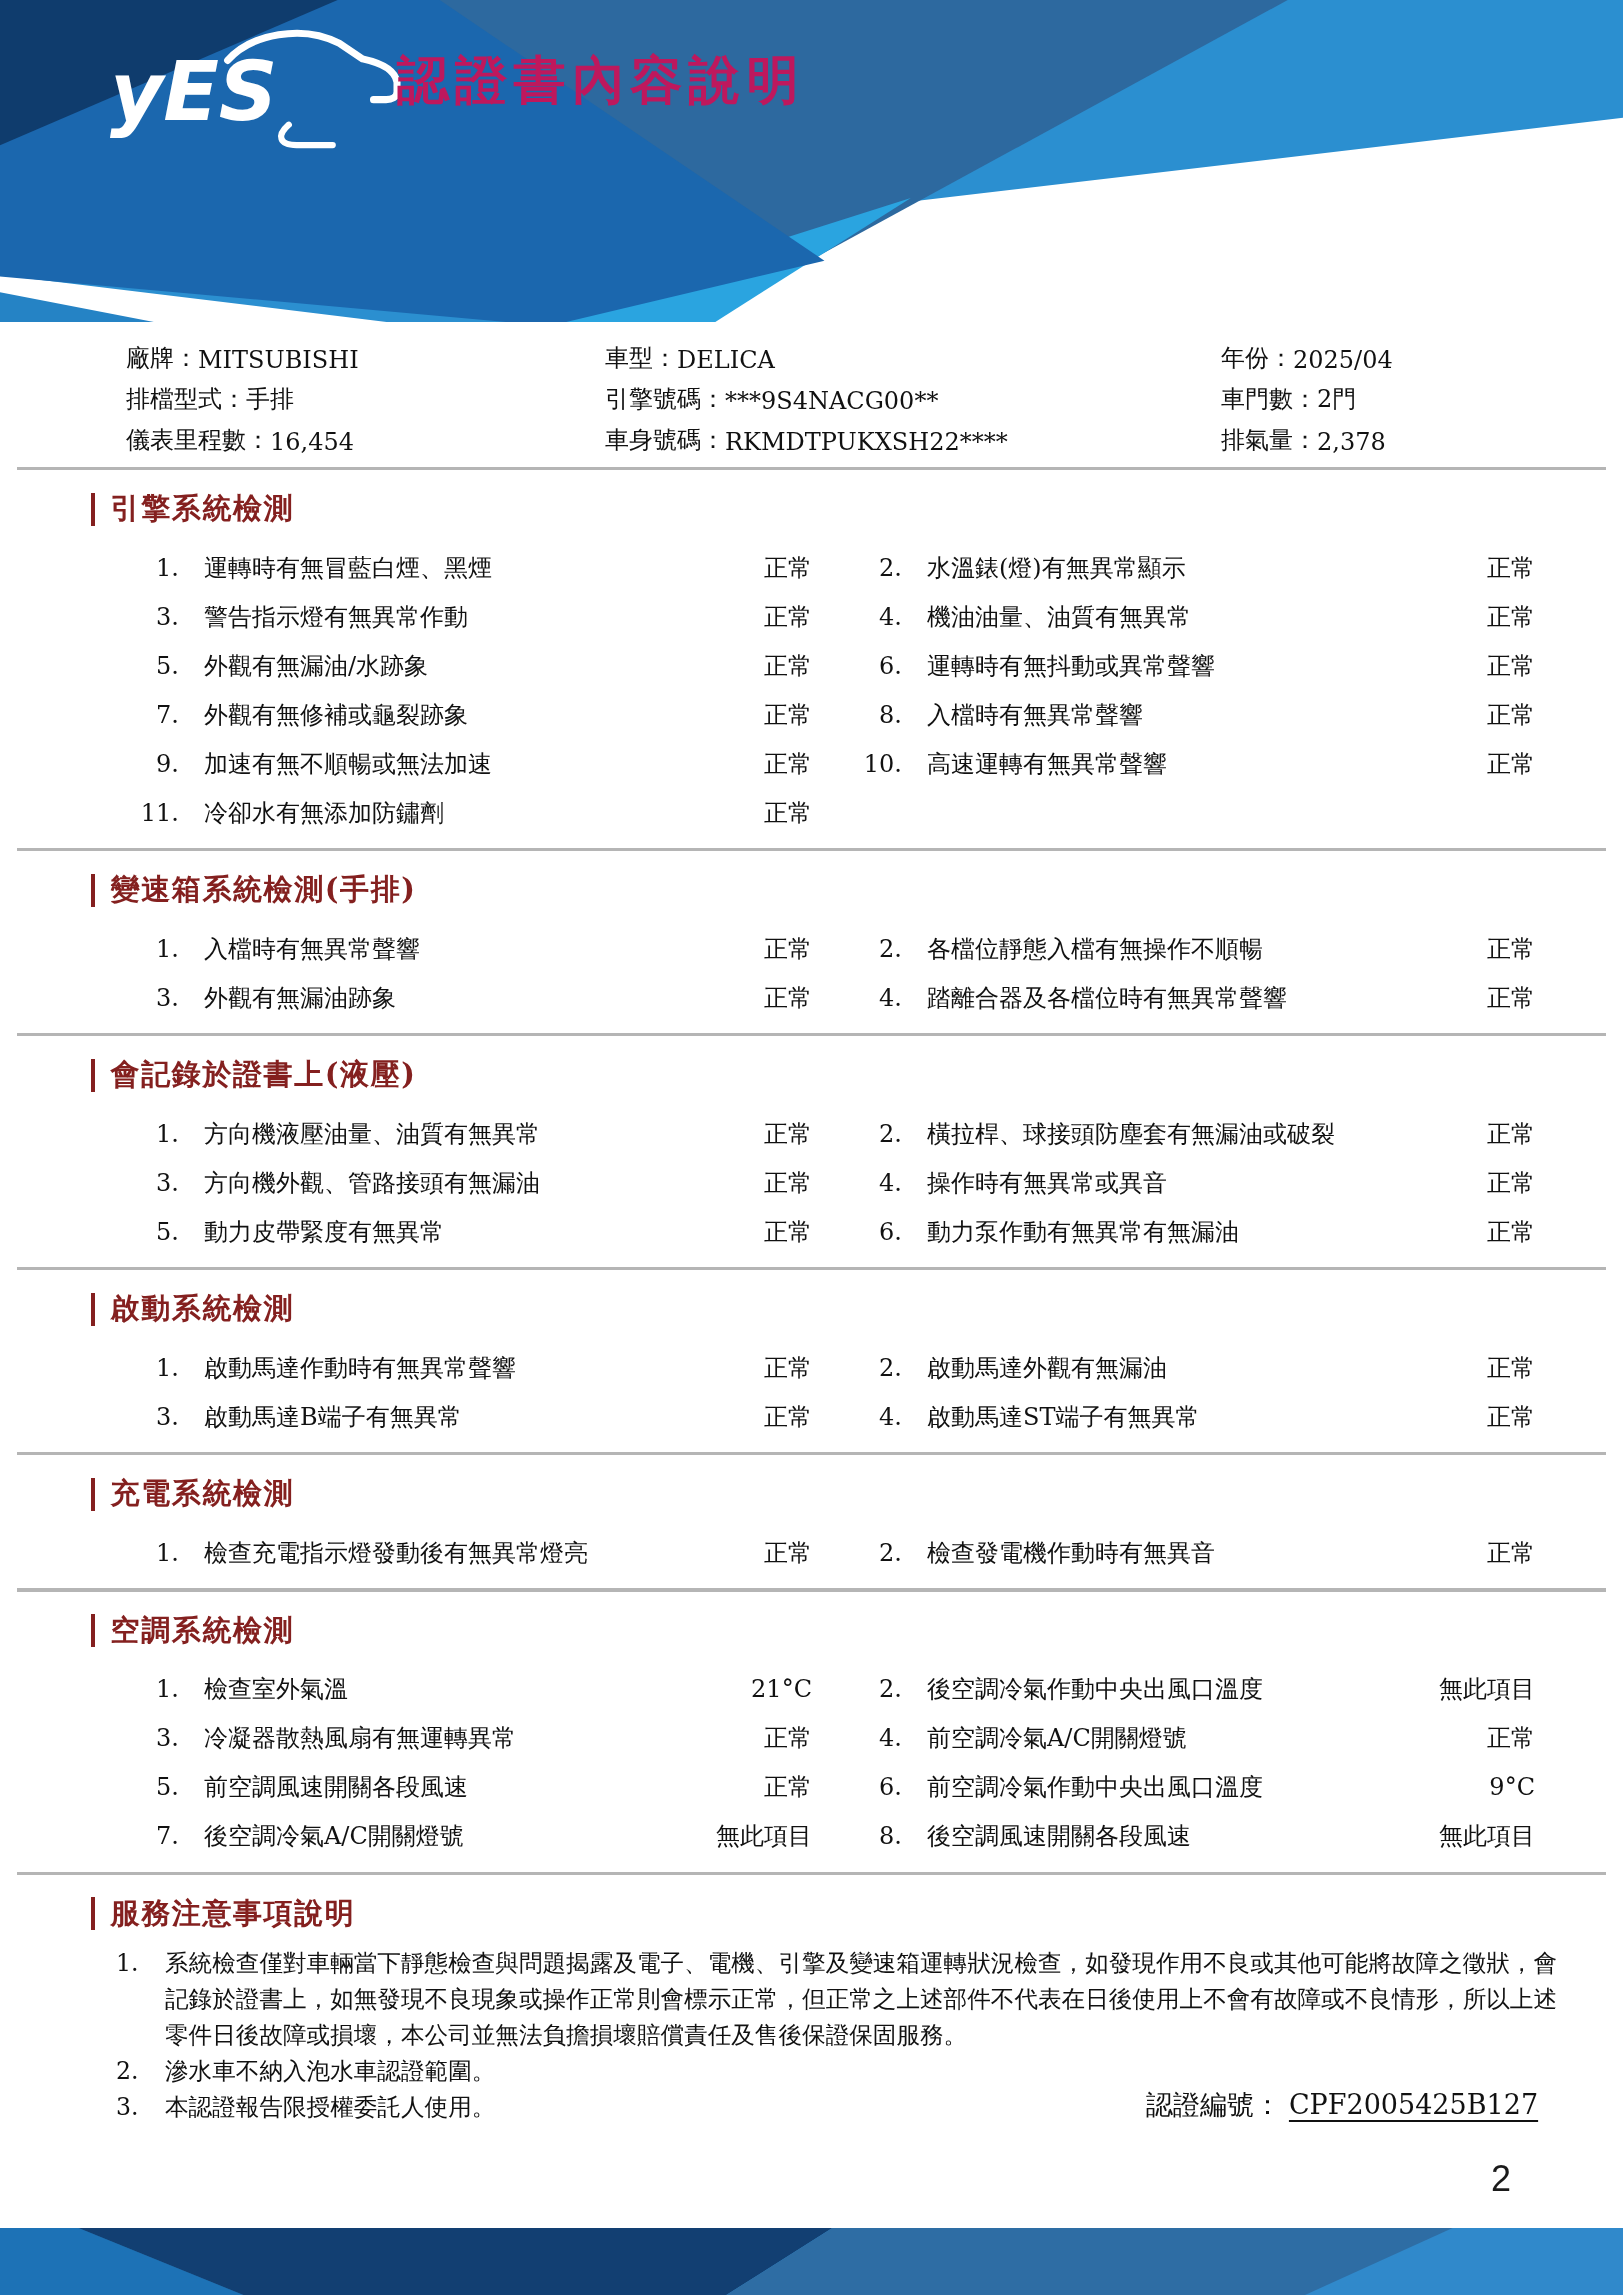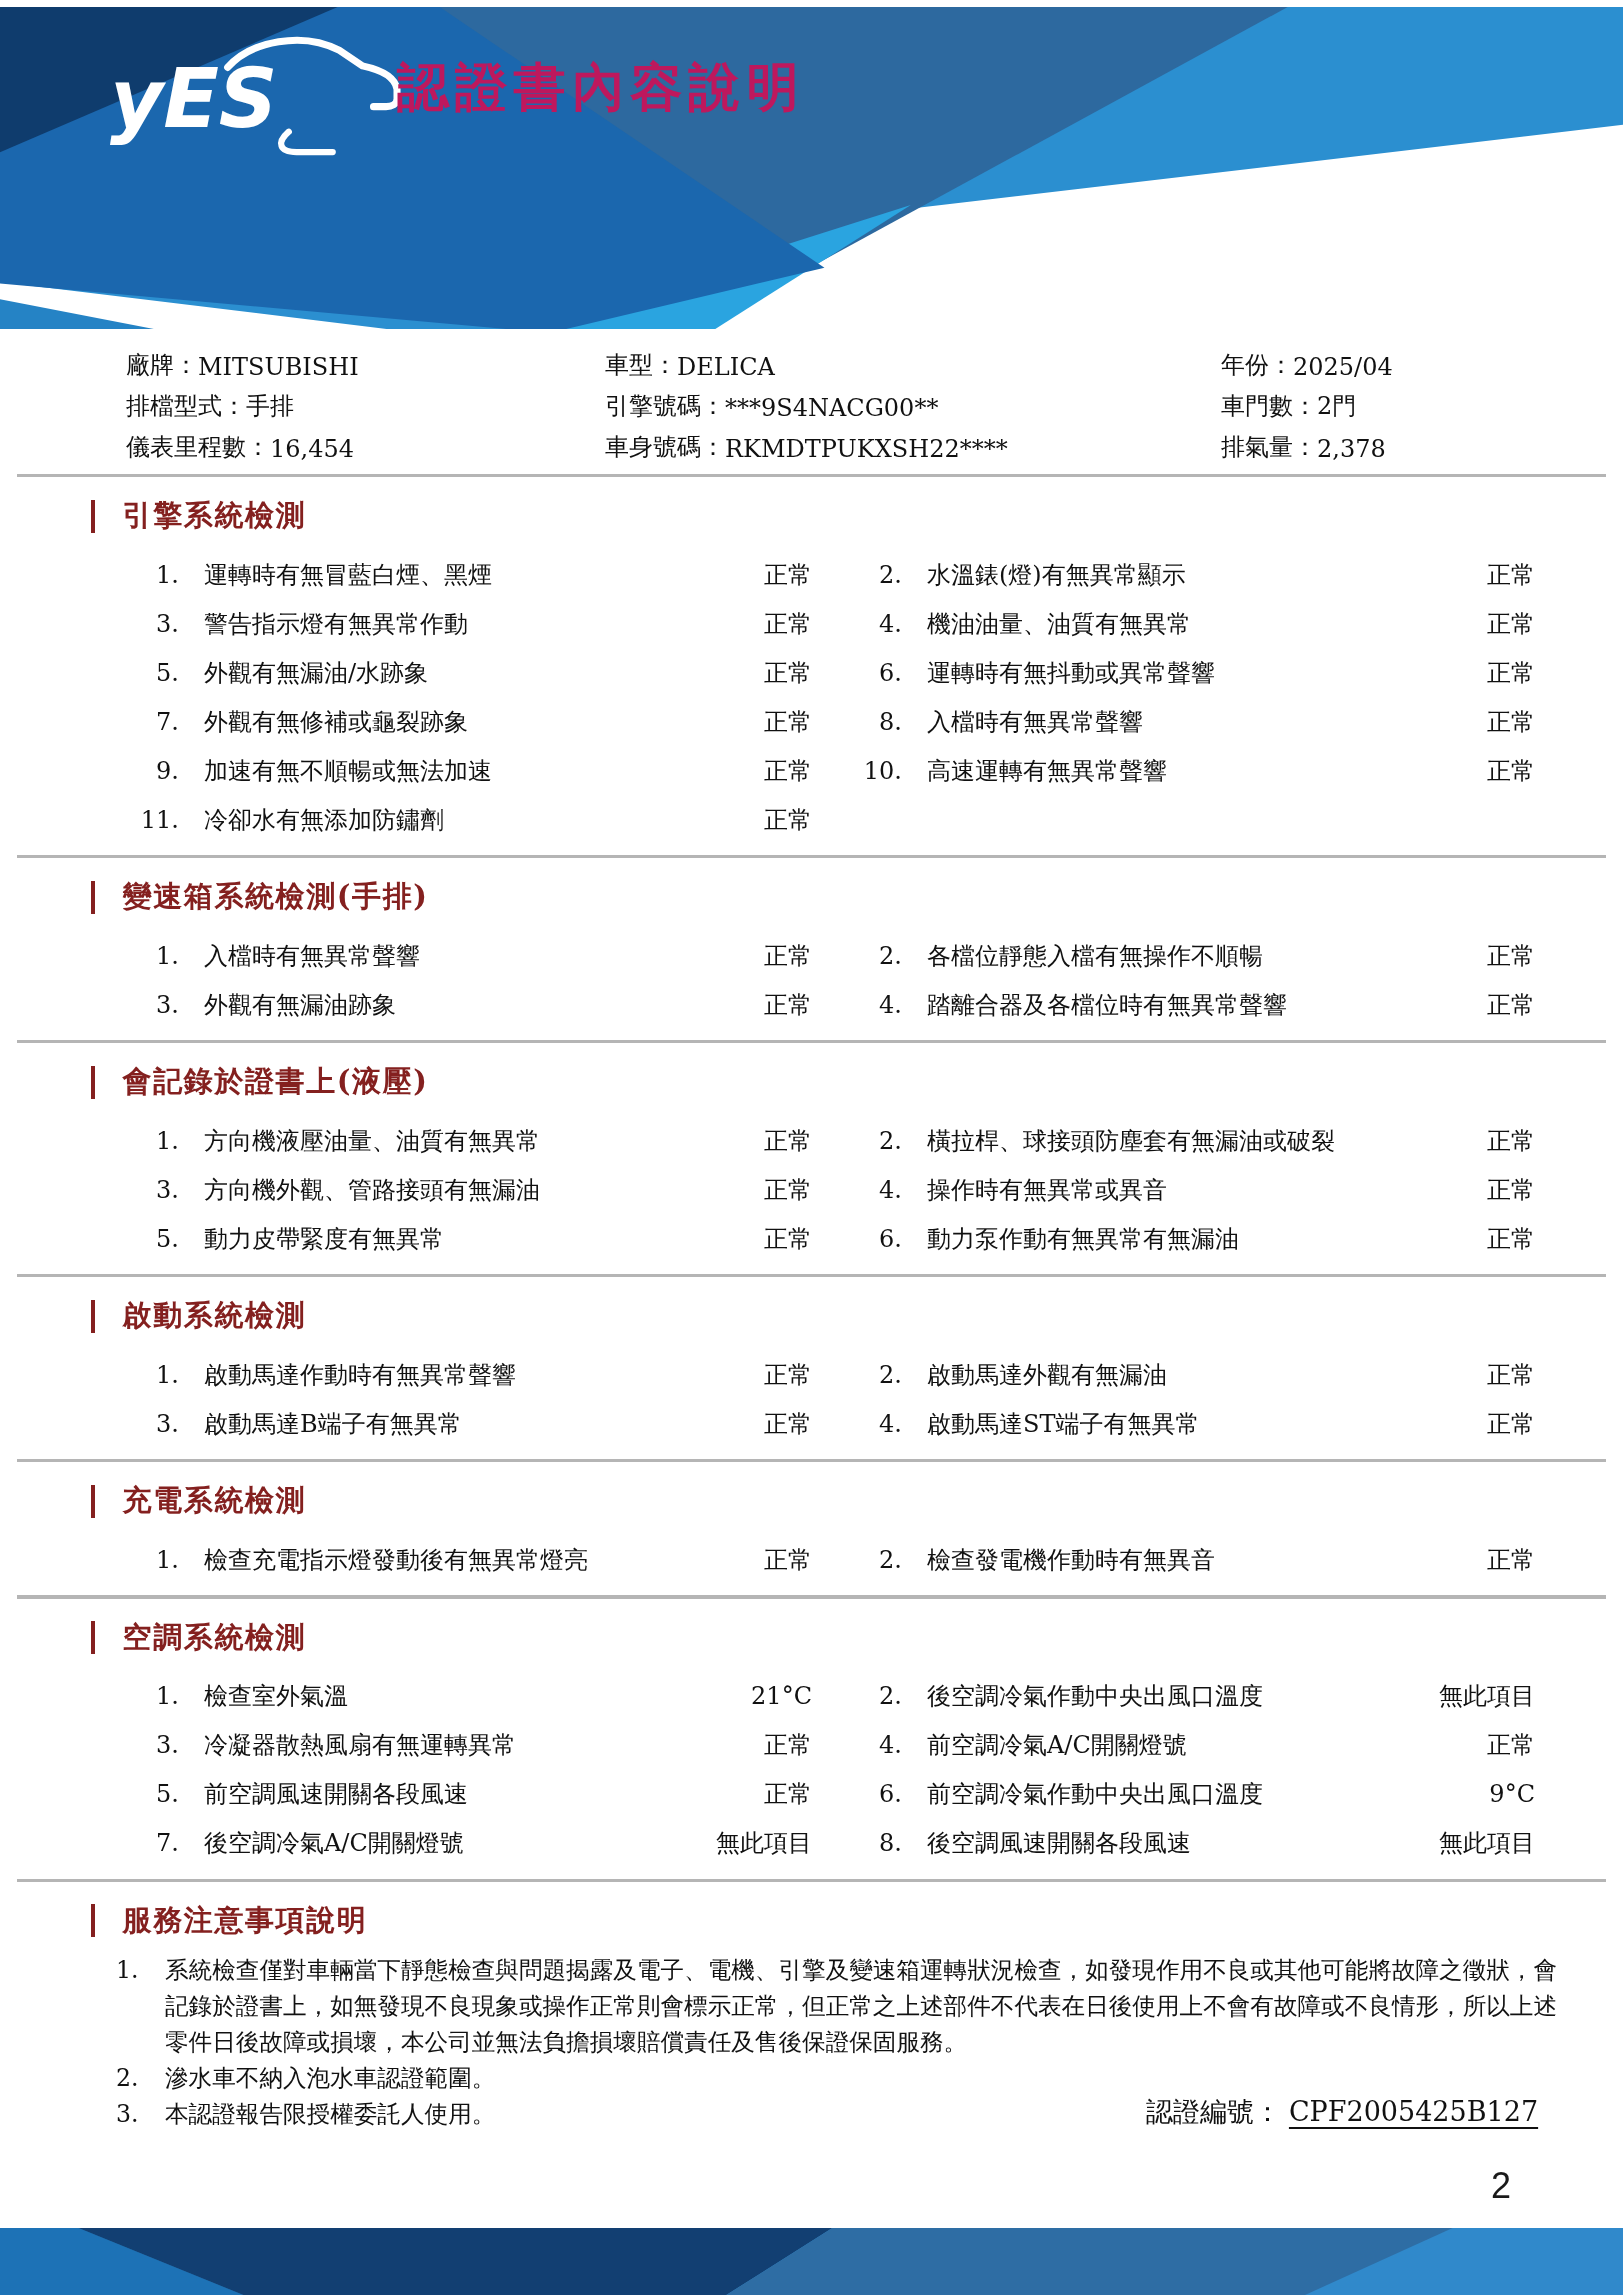--- a/index.html
+++ b/index.html
@@ -2,37 +2,37 @@
 <html style="font-size:12.6px"><head>
 <meta charset="utf-8">
 <style>
   html,body{margin:0;padding:0;}
   body{
     width:1623px;height:2295px;position:relative;background:#ffffff;
     font-family:"DejaVu Serif","Liberation Serif",serif;
     color:#111;overflow:hidden;
   }
   
-  .header{position:relative;width:1623px;height:322px;margin-top:7px;}
+  .header{position:relative;width:1623px;height:322px;}
   .header svg.banner{position:absolute;inset:0;width:100%;height:100%;display:block;}
   .logo-wrap{position:absolute;left:110px;top:23.6px;width:298px;height:134px;}
   .page-title{
     position:absolute;left:397px;top:46px;
     font-family:"Liberation Sans","DejaVu Sans",sans-serif;
     font-weight:bold;font-size:52px;letter-spacing:6.3px;color:#be185d;
   }
   
   .vehicle{padding:11px 0 0 126px;display:grid;grid-template-columns:479px 616px auto;}
   .vi-col{display:block;}
   .vi-row{height:41px;display:flex;align-items:flex-end;font-size:24px;white-space:nowrap;}
   .vi-label,.vi-value{display:inline-block;}
   
   .divider{height:3.1px;background:#b5b5b5;margin:11px 17.3px 0 17.3px;}
   
-  .sec-title{margin:19px 7px 0 91px;display:flex;align-items:center;gap:12px;}
+  .sec-title{margin:19px 7px 0 91px;display:flex;align-items:center;}
   .sec-title .bar{width:3.9px;height:33px;background:#84201f;margin-right:15.7px;}
   .sec-title .t{font-size:29px;font-weight:bold;color:#84201f;letter-spacing:1.6px;}
   .sec-rows{margin-top:14px;padding:0 88px 0 132px;}
   .irow{display:flex;height:49px;align-items:center;font-size:24px;}
   .half{flex:1 1 50%;display:flex;align-items:center;min-width:0;}
   .half .no{width:47px;text-align:right;flex:0 0 auto;}
   .half .lbl{margin-left:25px;flex:1 1 auto;white-space:nowrap;overflow:hidden;}
   .half .status{flex:0 0 auto;text-align:right;min-width:110px;}
   .half-l{padding-right:43px;}
   

